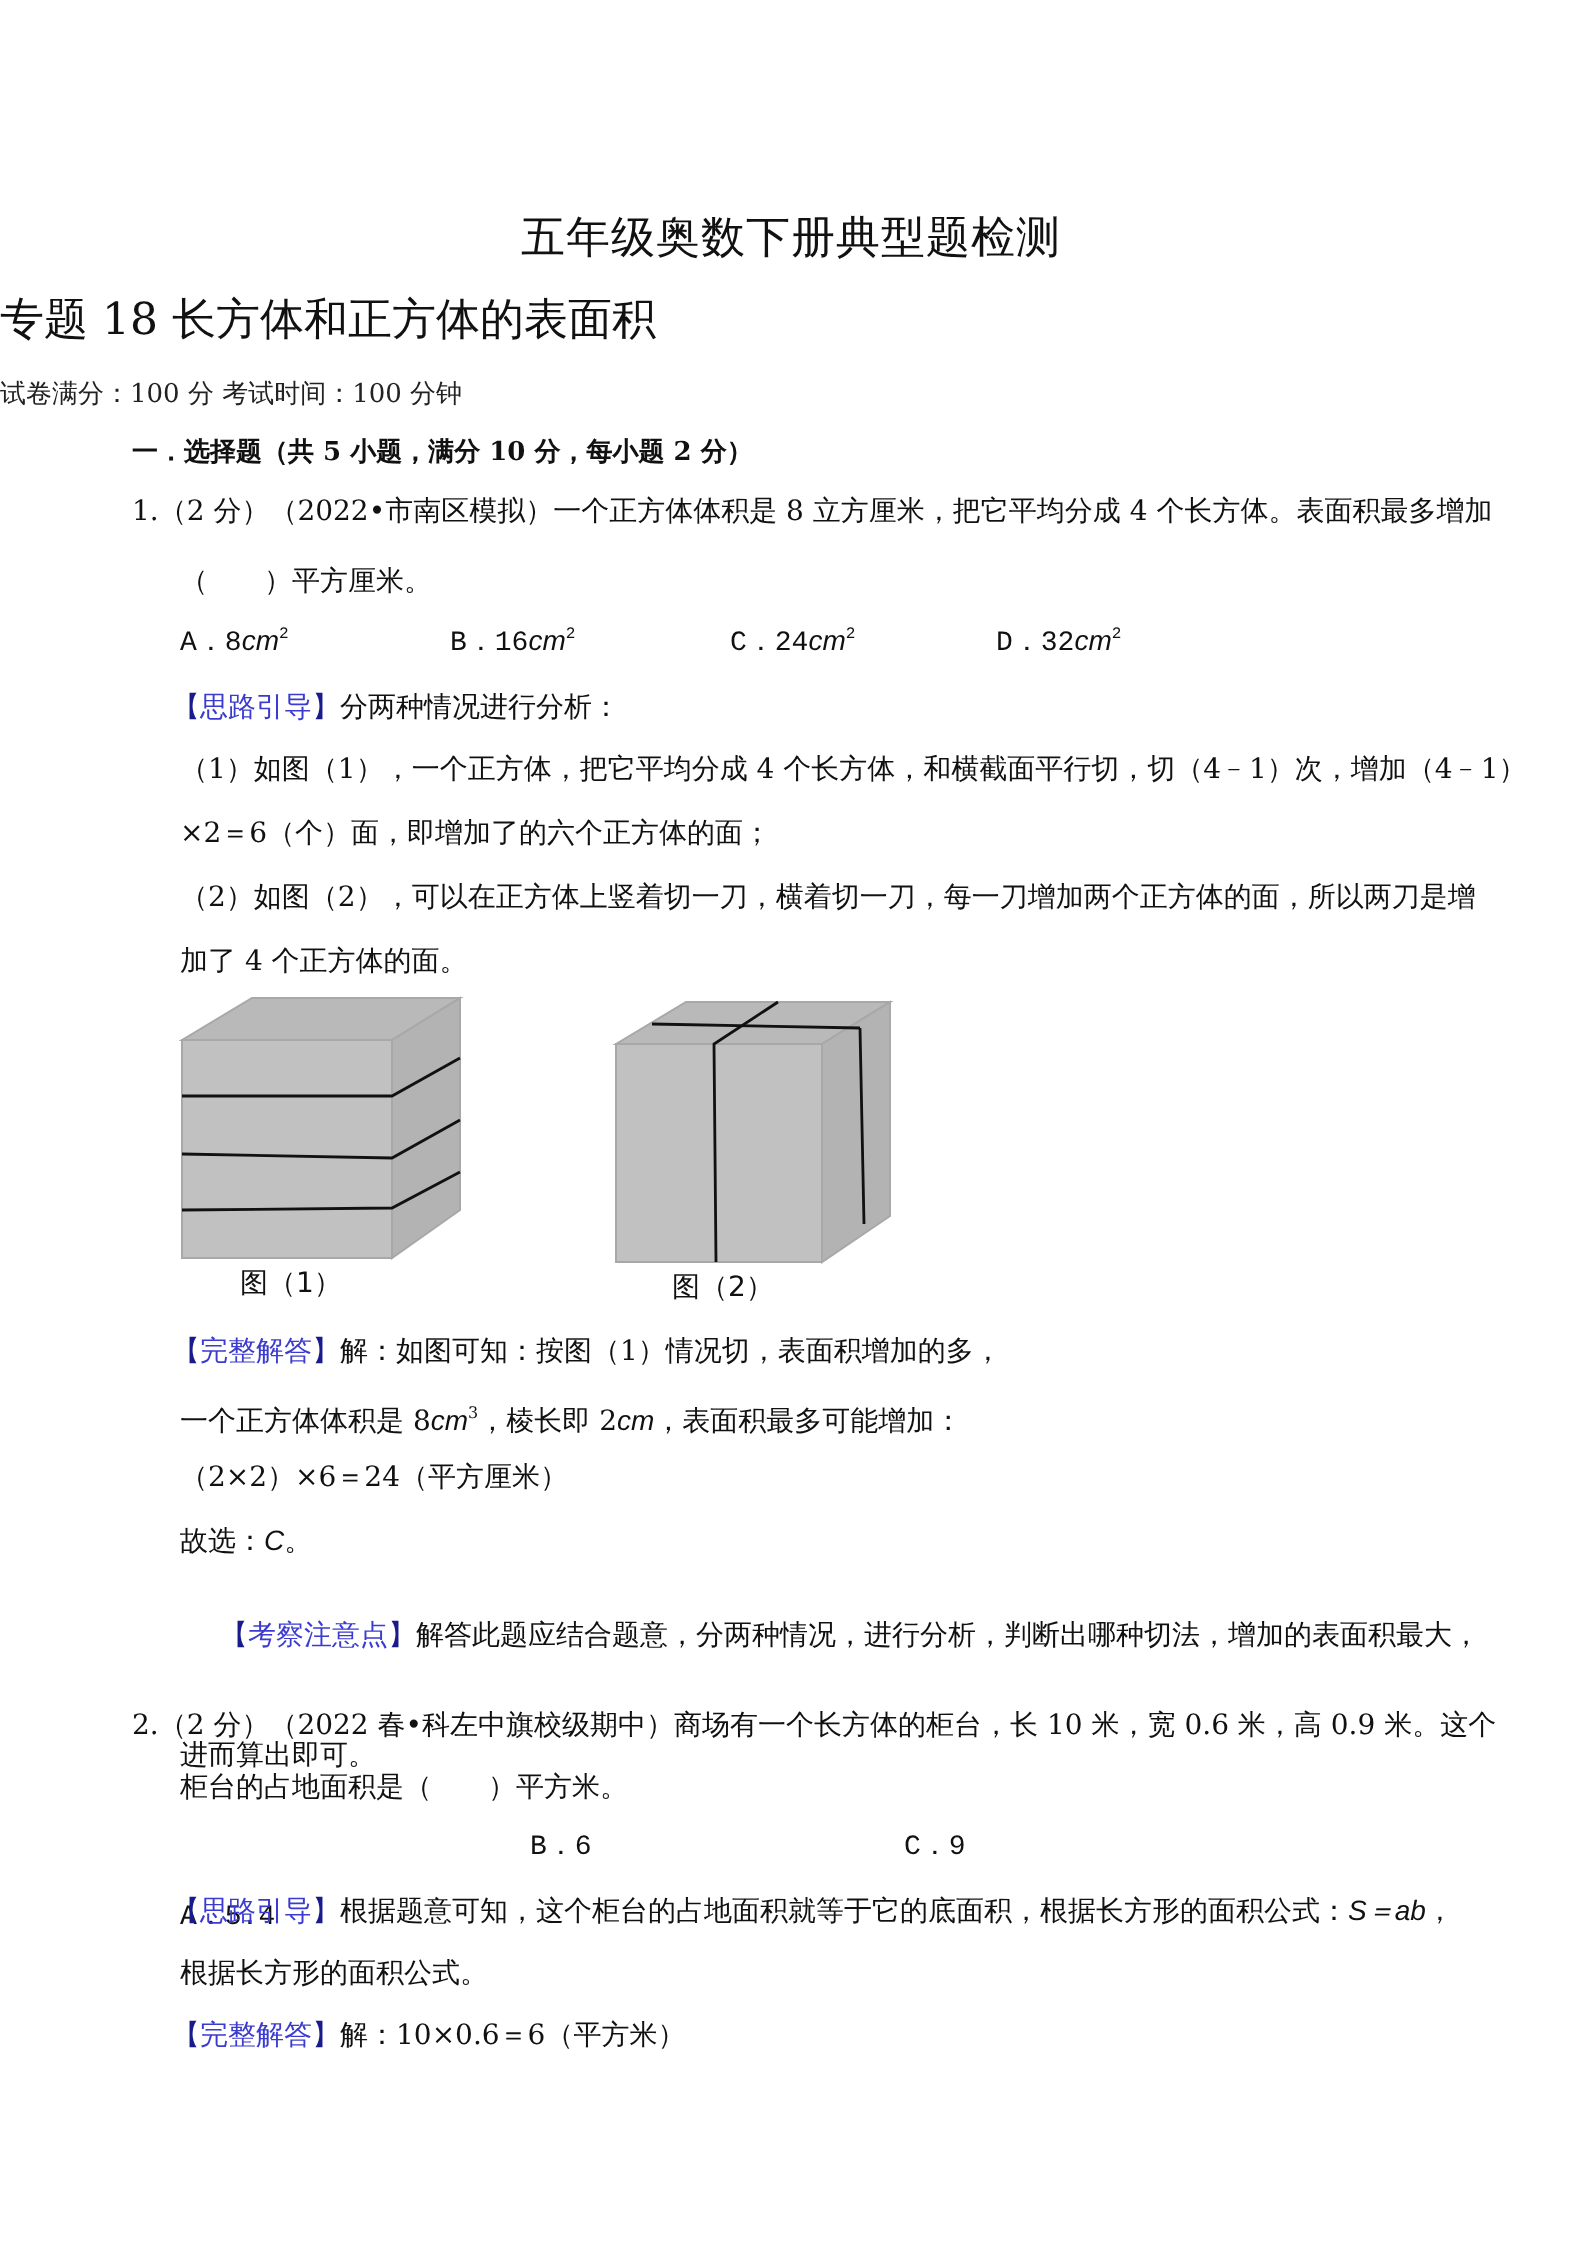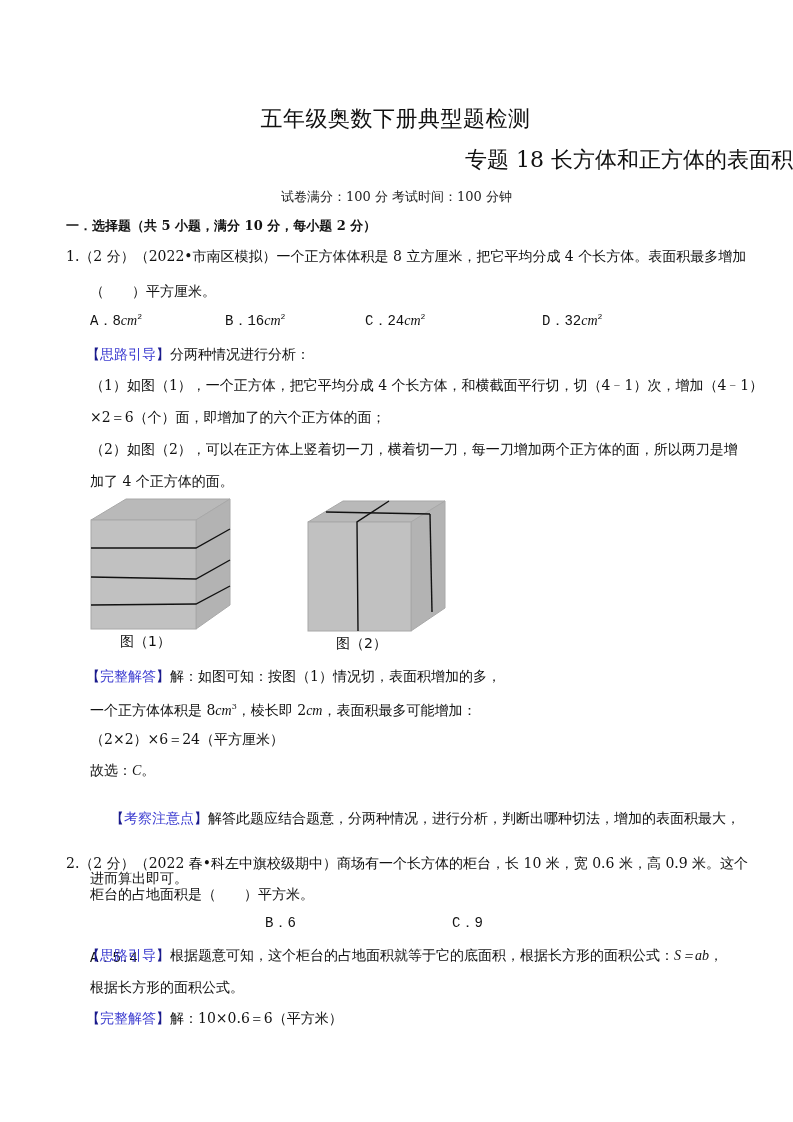--- a/index.html
+++ b/index.html
@@ -1,27 +1,27 @@
 <!DOCTYPE html>
 <html><head>
 <meta charset="utf-8">
 <style>
   html, body { margin: 0; padding: 0; background: #ffffff; }
   body { width: 793px; height: 1122px; position: relative; overflow: hidden;
          font-family: "DejaVu Serif", "Liberation Serif", serif; color: #111; }
   .abs { position: absolute; white-space: nowrap; }
   .title1 { top: 104px; left: 0; width: 791px; text-align: center; font-size: 22px; letter-spacing: 0.5px; }
-  .title2 { top: 145px; left: 0; width: 793px; text-align: right; font-size: 22px; }
-  .meta { top: 188px; left: 0; width: 793px; text-align: center; font-size: 13px; color: #222; }
+  .title2 { top: 145px; left: 0; width: 793px; text-align: left; font-size: 22px; }
+  .meta { top: 188px; left: 0; width: 793px; font-size: 13px; color: #222; }
   .section { top: 217px; left: 66px; font-size: 13px; font-weight: bold; }
   .line { font-size: 14px; line-height: 20px; }
   .tag { color: #1a1a8c; }
   .tag .inner { color: #3b3bd0; }
   .opt { font-size: 14px; font-family: "Liberation Mono", "DejaVu Sans Mono", monospace; }
-  .it { font-style: italic; font-family: Liberation Serif, serif; }
+  .it { font-style: italic; font-family: Liberation Sans, sans-serif; }
   sup { font-size: 8px; vertical-align: 6px; }
   .caption { font-size: 14px; font-family: "DejaVu Sans", sans-serif; }
   svg { position: absolute; }
 </style>
 </head>
 <body>
 
 <div class="abs title1">五年级奥数下册典型题检测</div>
 <div class="abs title2">专题 18  长方体和正方体的表面积</div>
 <div class="abs meta">试卷满分：100 分  考试时间：100 分钟</div>
@@ -34,21 +34,21 @@
 
   <div class="abs opt" style="top:312px; left:90px;">
     <span>A．</span><span>8</span><span class="it">cm</span><sup>2</sup>
   </div>
   <div class="abs opt" style="top:312px; left:225px;">
     <span>B．</span><span>16</span><span class="it">cm</span><sup>2</sup>
   </div>
   <div class="abs opt" style="top:312px; left:365px;">
     <span>C．</span><span>24</span><span class="it">cm</span><sup>2</sup>
   </div>
-  <div class="abs opt" style="top:312px; left:498px;margin-left:44px;">
+  <div class="abs opt" style="top:312px; left:498px;">
     <span>D．</span><span>32</span><span class="it">cm</span><sup>2</sup>
   </div>
 
   <div class="abs line" style="top:344px; left:86px;">
     <span class="tag"><span>【</span><span class="inner">思路引导</span><span>】</span></span><span>分两种情况进行分析：</span>
   </div>
   <div class="abs line" style="top:375px; left:90px;">（1）如图（1），一个正方体，把它平均分成 4 个长方体，和横截面平行切，切（4﹣1）次，增加（4﹣1）</div>
   <div class="abs line" style="top:407px; left:90px;">×2＝6（个）面，即增加了的六个正方体的面；</div>
   <div class="abs line" style="top:439px; left:90px;">（2）如图（2），可以在正方体上竖着切一刀，横着切一刀，每一刀增加两个正方体的面，所以两刀是增</div>
   <div class="abs line" style="top:471px; left:90px;">加了 4 个正方体的面。</div>

